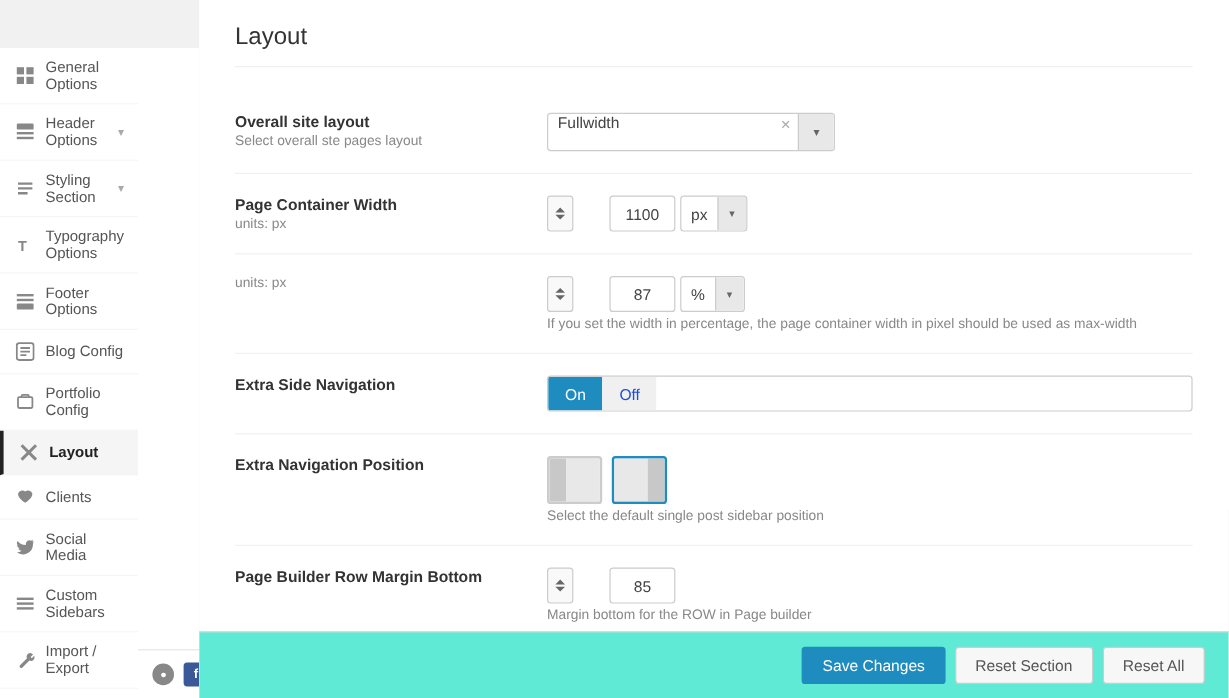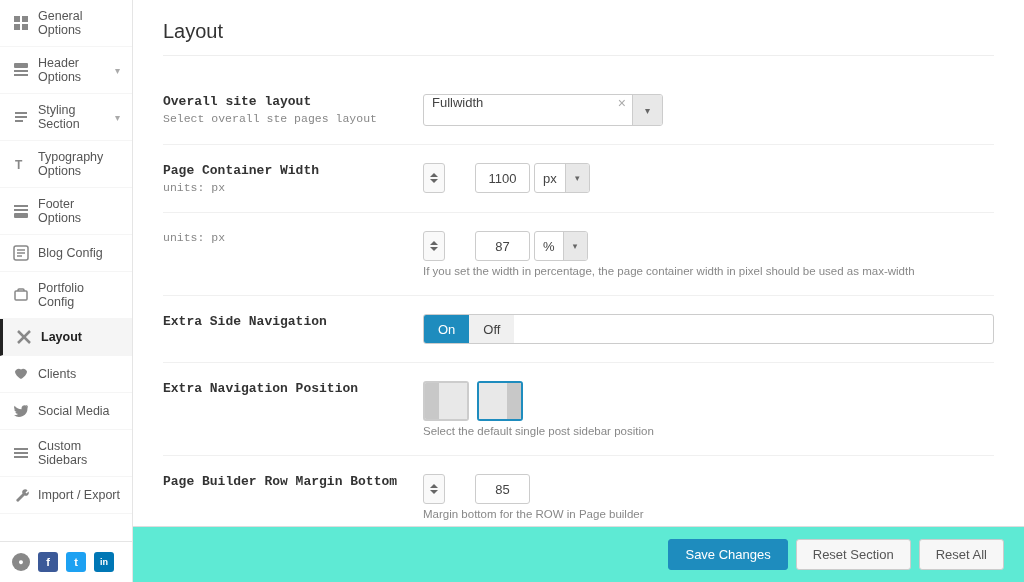--- a/index.html
+++ b/index.html
@@ -1,56 +1,56 @@
 <!DOCTYPE html>
 <html><head>
   <meta charset="utf-8">
   <style>
     * { box-sizing: border-box; margin: 0; padding: 0; }
     body { font-family: -apple-system, BlinkMacSystemFont, "Segoe UI", Arial, sans-serif; font-size: 13px; background: #f1f1f1; color: #444; display: flex; flex-direction: column; height: 582px; overflow: hidden; }
 
     .app-wrapper { display: flex; flex: 1; overflow: hidden; }
 
     
-    .sidebar { width: 133px; background: #fff; border-right: 1px solid #e5e5e5; display: flex; flex-direction: column; overflow-y: auto; }
+    .sidebar { width: 166px; background: #fff; border-right: 1px solid #e5e5e5; display: flex; flex-direction: row; overflow-y: auto; margin-top: 40px; }
     .sidebar-item { display: flex; align-items: center; padding: 9px 12px; cursor: pointer; font-size: 12.5px; color: #555; position: relative; border-bottom: 1px solid #f5f5f5; }
     .sidebar-item.active { background: #f5f5f5; color: #222; font-weight: 600; border-left: 3px solid #222; }
     .sidebar-item .icon { width: 18px; height: 18px; margin-right: 8px; flex-shrink: 0; display: flex; align-items: center; justify-content: center; color: #888; }
     .sidebar-item .chevron { margin-left: auto; font-size: 10px; color: #aaa; }
     .sidebar-footer { padding: 10px 12px; display: flex; gap: 8px; align-items: center; border-top: 1px solid #e5e5e5; margin-top: auto; }
     .sidebar-footer .social-icon { width: 20px; height: 20px; border-radius: 3px; display: flex; align-items: center; justify-content: center; font-size: 11px; font-weight: bold; color: #fff; cursor: pointer; }
 
     
     .main { flex: 1; background: #fff; overflow-y: auto; display: flex; flex-direction: column; }
     .main-content { flex: 1; padding: 20px 30px; overflow-y: auto; }
     .page-title { font-size: 20px; font-weight: 400; color: #333; margin-bottom: 20px; border-bottom: 1px solid #eee; padding-bottom: 12px; }
 
     
     .setting-row { display: flex; align-items: flex-start; padding: 18px 0; border-bottom: 1px solid #f0f0f0; }
-    .setting-label { width: 260px; flex-shrink: 0; font-family: Liberation Mono, monospace; }
+    .setting-label { width: 260px; flex-shrink: 0; }
     .setting-label .label-title { font-size: 13px; font-weight: 600; color: #333; margin-bottom: 3px; }
     .setting-label .label-desc { font-size: 11.5px; color: #888; }
     .setting-control { flex: 1; }
 
     
     .dropdown-wrap { display: flex; border: 1px solid #ccc; border-radius: 3px; background: #fff; width: 240px; height: 32px; overflow: hidden; }
     .dropdown-wrap .dropdown-value { flex: 1; padding: 0 8px; font-size: 13px; color: #444; }
     .dropdown-wrap .dropdown-clear { color: #aaa; padding: 0 6px; cursor: pointer; font-size: 14px; }
     .dropdown-wrap .dropdown-arrow { background: #e8e8e8; height: 100%; width: 30px; display: flex; align-items: center; justify-content: center; cursor: pointer; border-left: 1px solid #ccc; color: #666; font-size: 10px; }
 
     
     .num-input-wrap { display: flex; align-items: center; gap: 4px; }
     .num-input { border: 1px solid #ccc; border-radius: 3px; width: 55px; height: 30px; text-align: center; font-size: 13px; color: #444; outline: none; margin-left: 24px; }
     .unit-select-wrap { display: flex; align-items: center; border: 1px solid #ccc; border-radius: 3px; background: #fff; height: 30px; overflow: hidden; }
     .unit-select-wrap .unit-val { padding: 0 8px; font-size: 13px; color: #444; }
     .unit-select-wrap .unit-arrow { background: #e8e8e8; height: 100%; width: 24px; display: flex; align-items: center; justify-content: center; cursor: pointer; border-left: 1px solid #ccc; color: #666; font-size: 9px; }
 
     
     .toggle-wrap { display: flex; border: 1px solid #ccc; border-radius: 3px; overflow: hidden; height: 30px; }
-    .toggle-btn { padding: 0 14px; font-size: 13px; cursor: pointer; display: flex; align-items: center; background: #f0f0f0; color: #404040; border: none; }
+    .toggle-btn { padding: 0 14px; font-size: 13px; cursor: pointer; display: flex; align-items: center; background: #f0f0f0; color: #1d4ed8; border: none; }
     .toggle-btn.active { background: #1e8cbe; color: #fff; }
 
     
     .position-wrap { display: flex; gap: 8px; align-items: center; }
     .pos-option { width: 46px; height: 40px; border: 2px solid #ccc; border-radius: 3px; cursor: pointer; display: flex; align-items: stretch; overflow: hidden; background: #f9f9f9; }
     .pos-option.selected { border-color: #1e8cbe; }
     .pos-option .pos-sidebar { background: #c8c8c8; width: 14px; }
     .pos-option .pos-main { background: #e8e8e8; flex: 1; }
     .pos-option.right .pos-sidebar { order: 2; }
     .pos-option.right .pos-main { order: 1; }

